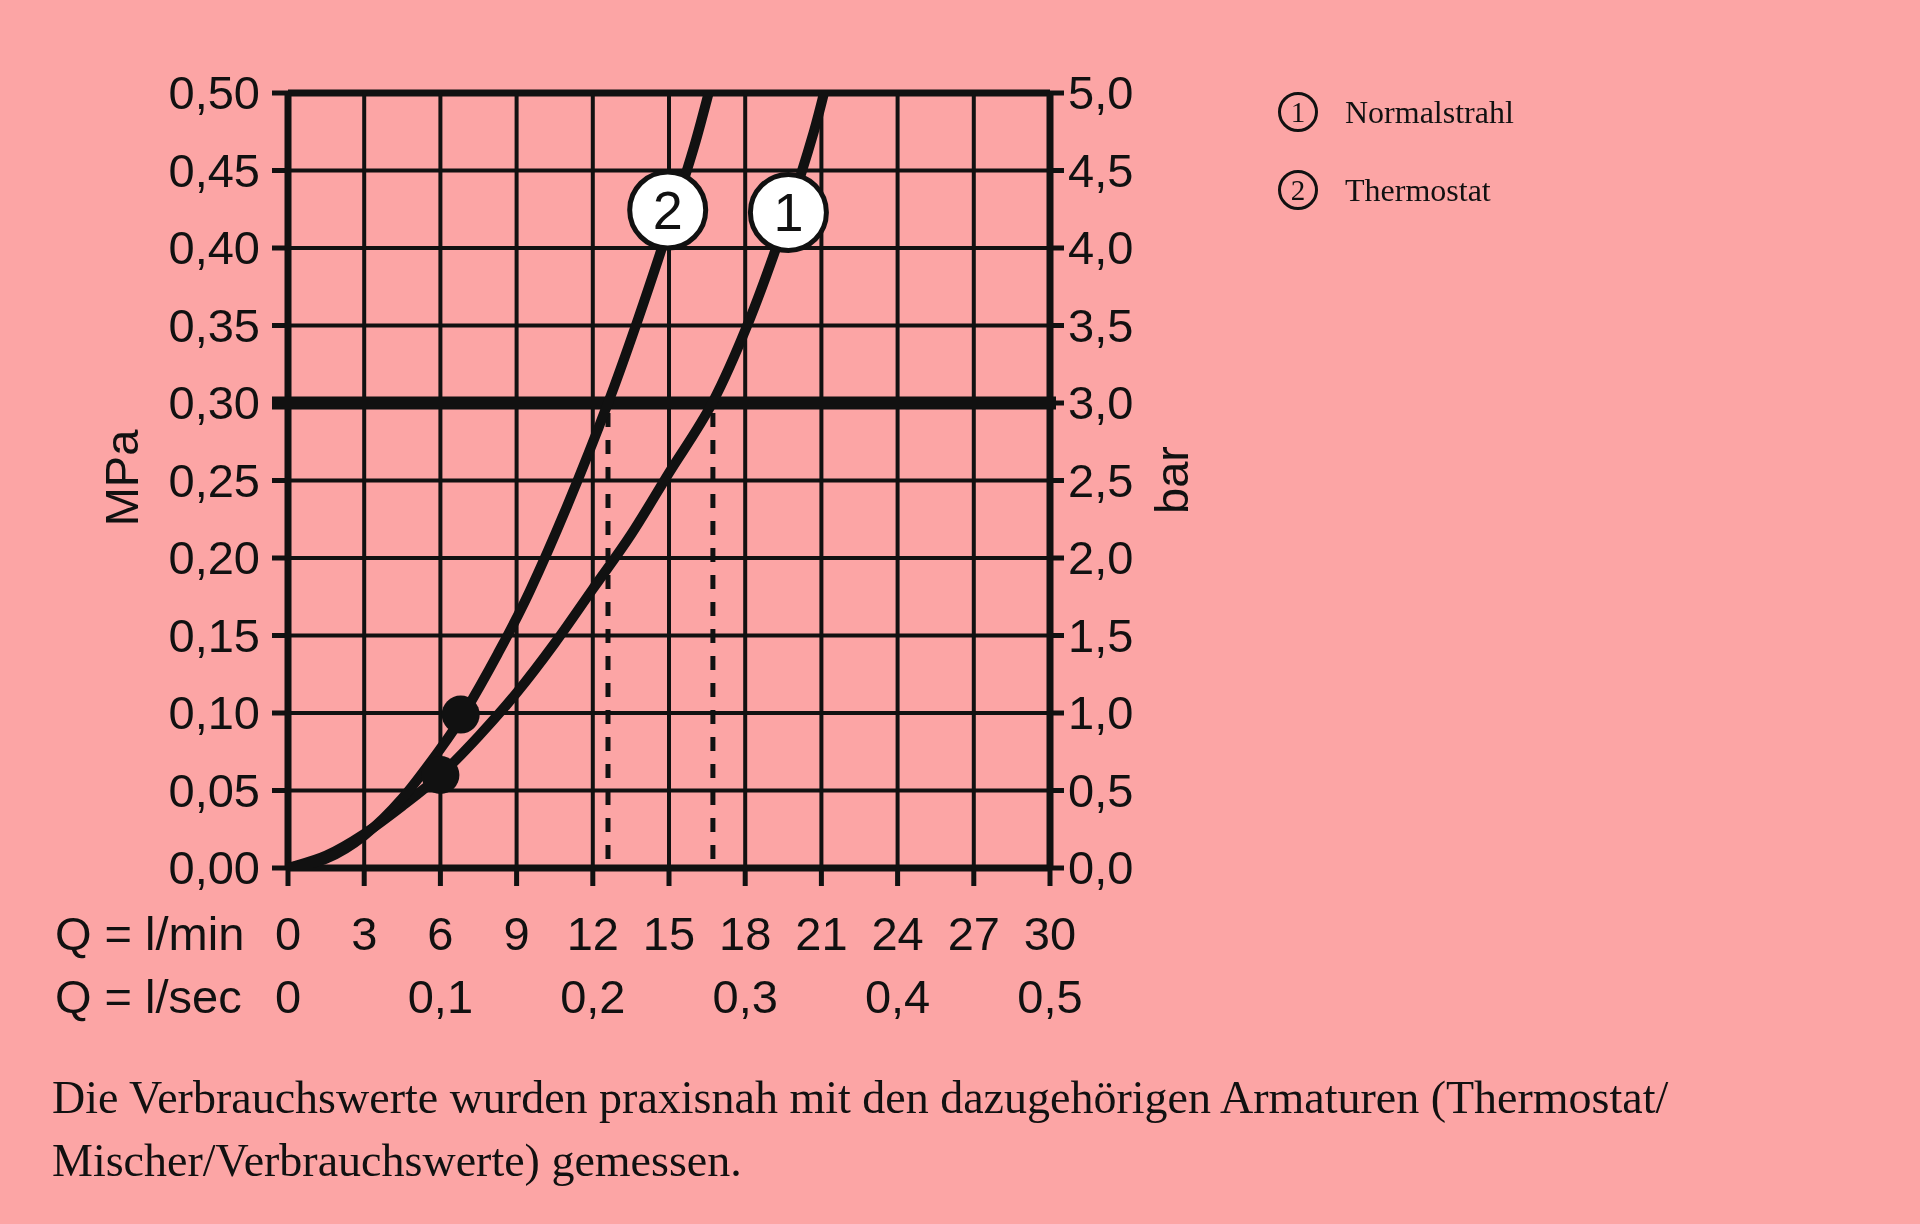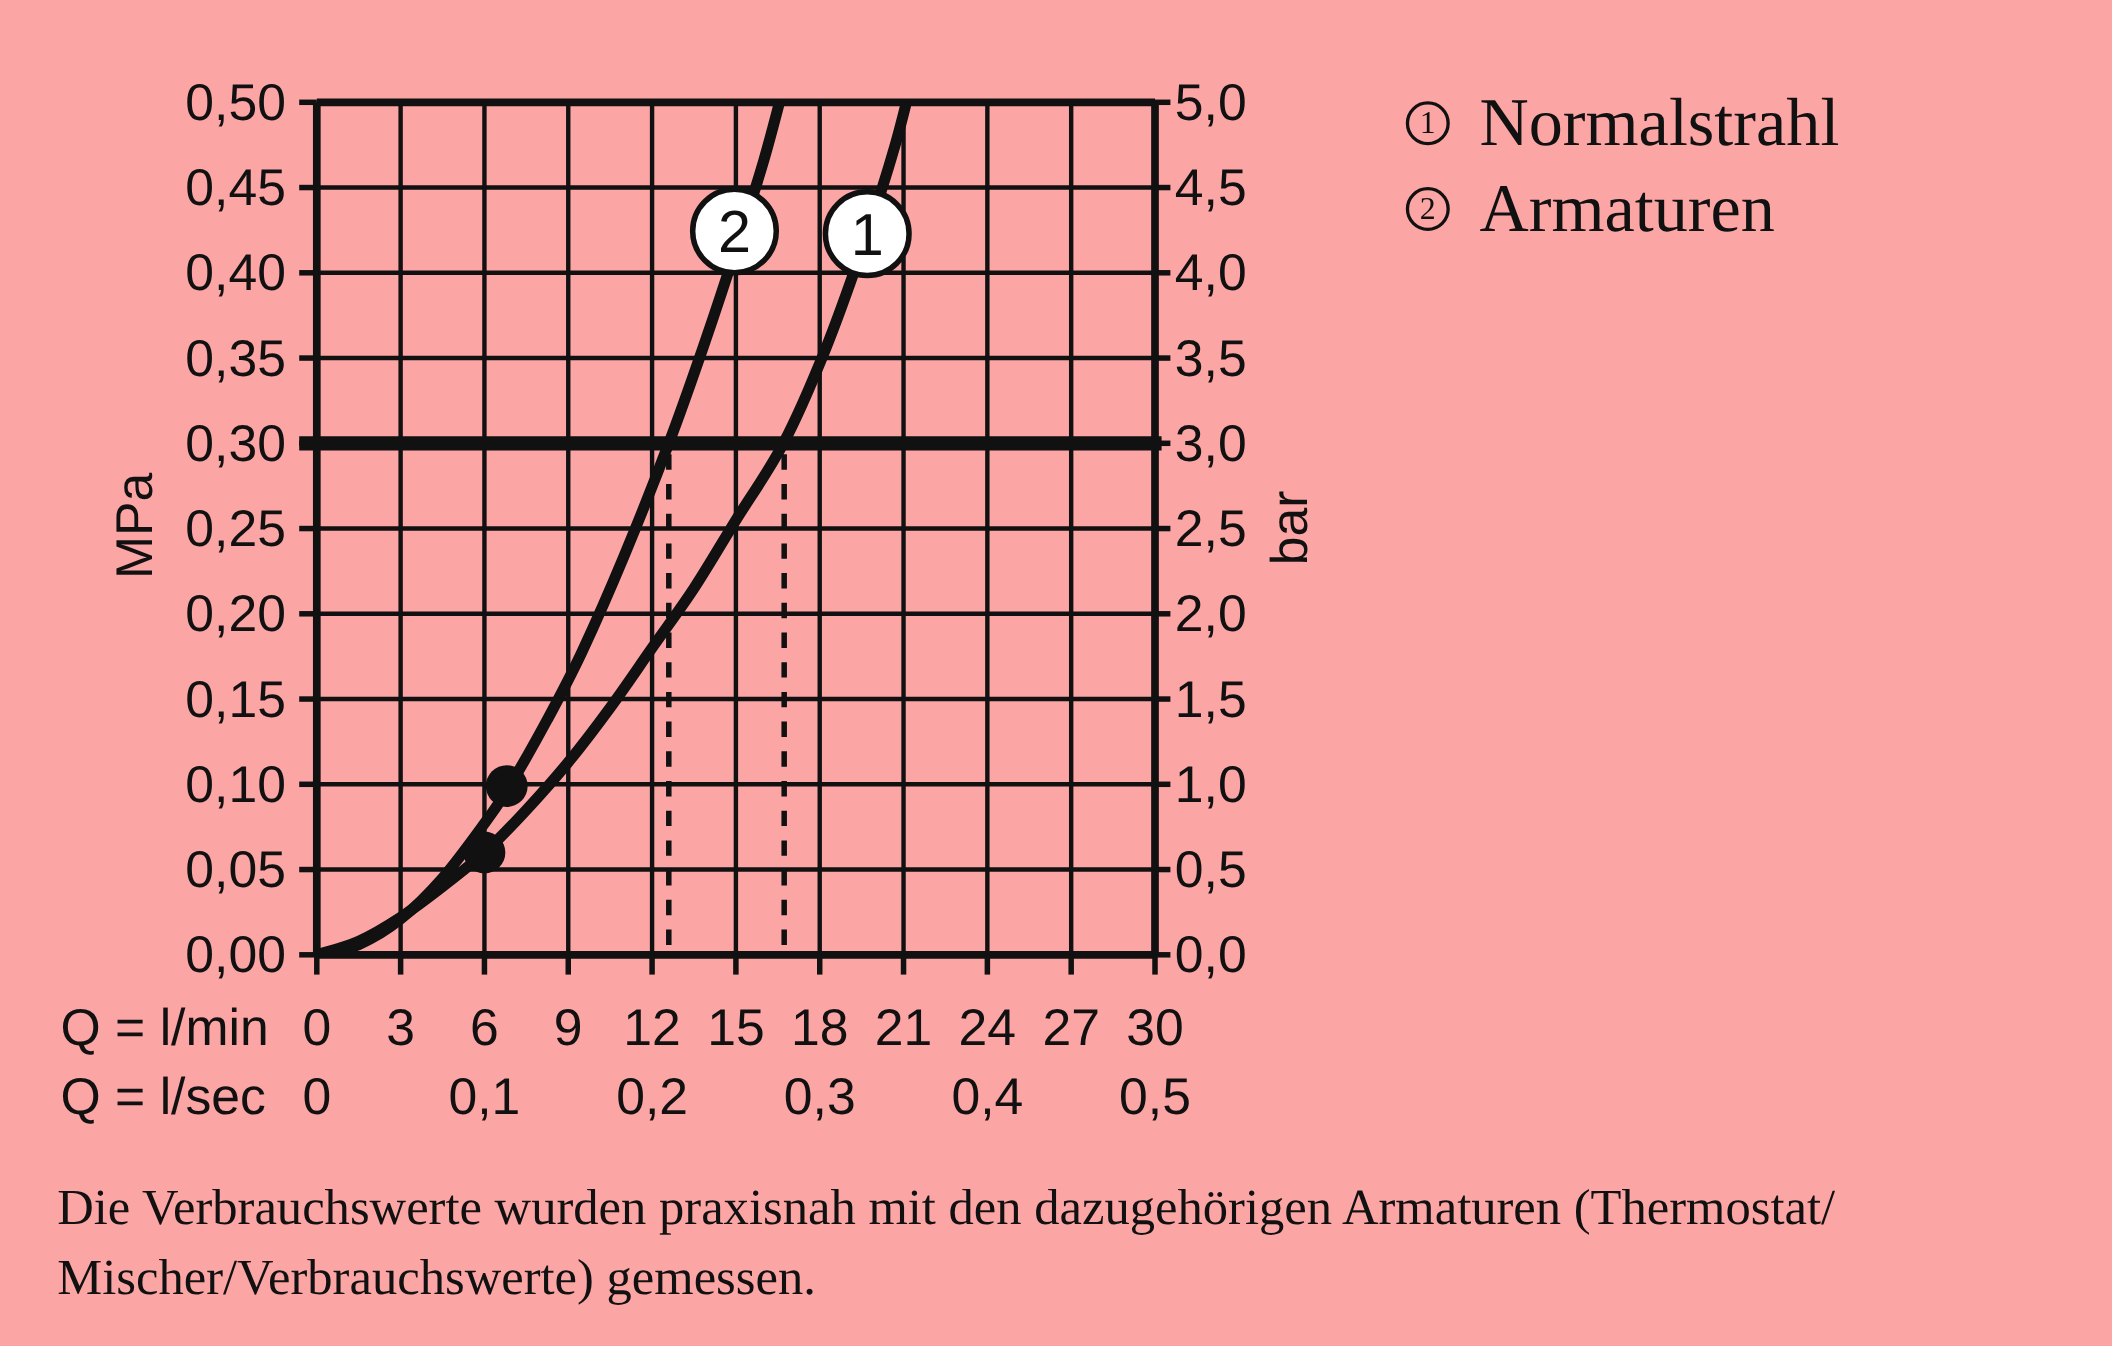--- a/index.html
+++ b/index.html
@@ -8,21 +8,21 @@
   .page{position:absolute;inset:0;background:#fca5a5;}
   #chart{position:absolute;left:0;top:0;}
   #chart text{fill:#111;}
   .num{font-family:"Liberation Sans",sans-serif;font-size:47px;}
   .badge-num{font-family:"Liberation Sans",sans-serif;font-size:54px;}
   .legend{position:absolute;left:1278px;top:89px;}
   .legend-row{display:flex;align-items:center;gap:27px;height:46px;margin-bottom:32px;}
   .legend-badge{box-sizing:border-box;width:40px;height:40px;border:3px solid #111;border-radius:50%;
      display:flex;align-items:center;justify-content:center;
      font-family:"Liberation Serif",serif;font-size:29px;line-height:1;padding-top:1px;}
-  .legend-label{font-family:"Liberation Serif",serif;font-size:62px;white-space:nowrap;}
+  .legend-label{font-family:"Liberation Serif",serif;font-size:32px;white-space:nowrap;}
   .footnote{position:absolute;left:52px;top:1066px;font-family:Liberation Serif, serif;
      font-size:46px;line-height:63px;white-space:nowrap;}
 </style>
 </head>
 <body>
 
 <div class="page">
 
   <svg id="chart" width="1920" height="1224" viewBox="0 0 1920 1224">
       <defs>
@@ -141,21 +141,21 @@
       <text transform="translate(1188 480) rotate(-90)" text-anchor="middle" class="num">bar</text>
     </svg>
 
   <div class="legend">
     <div class="legend-row">
       <span class="legend-badge">1</span>
       <span class="legend-label">Normalstrahl</span>
     </div>
     <div class="legend-row">
       <span class="legend-badge">2</span>
-      <span class="legend-label">Armaturen</span>
+      <span class="legend-label">Thermostat</span>
     </div>
   </div>
 
   <div class="footnote">
     <div>Die Verbrauchswerte wurden praxisnah mit den dazugehörigen Armaturen (Thermostat/</div>
     <div>Mischer/Verbrauchswerte) gemessen.</div>
   </div>
 
 </div>
 

